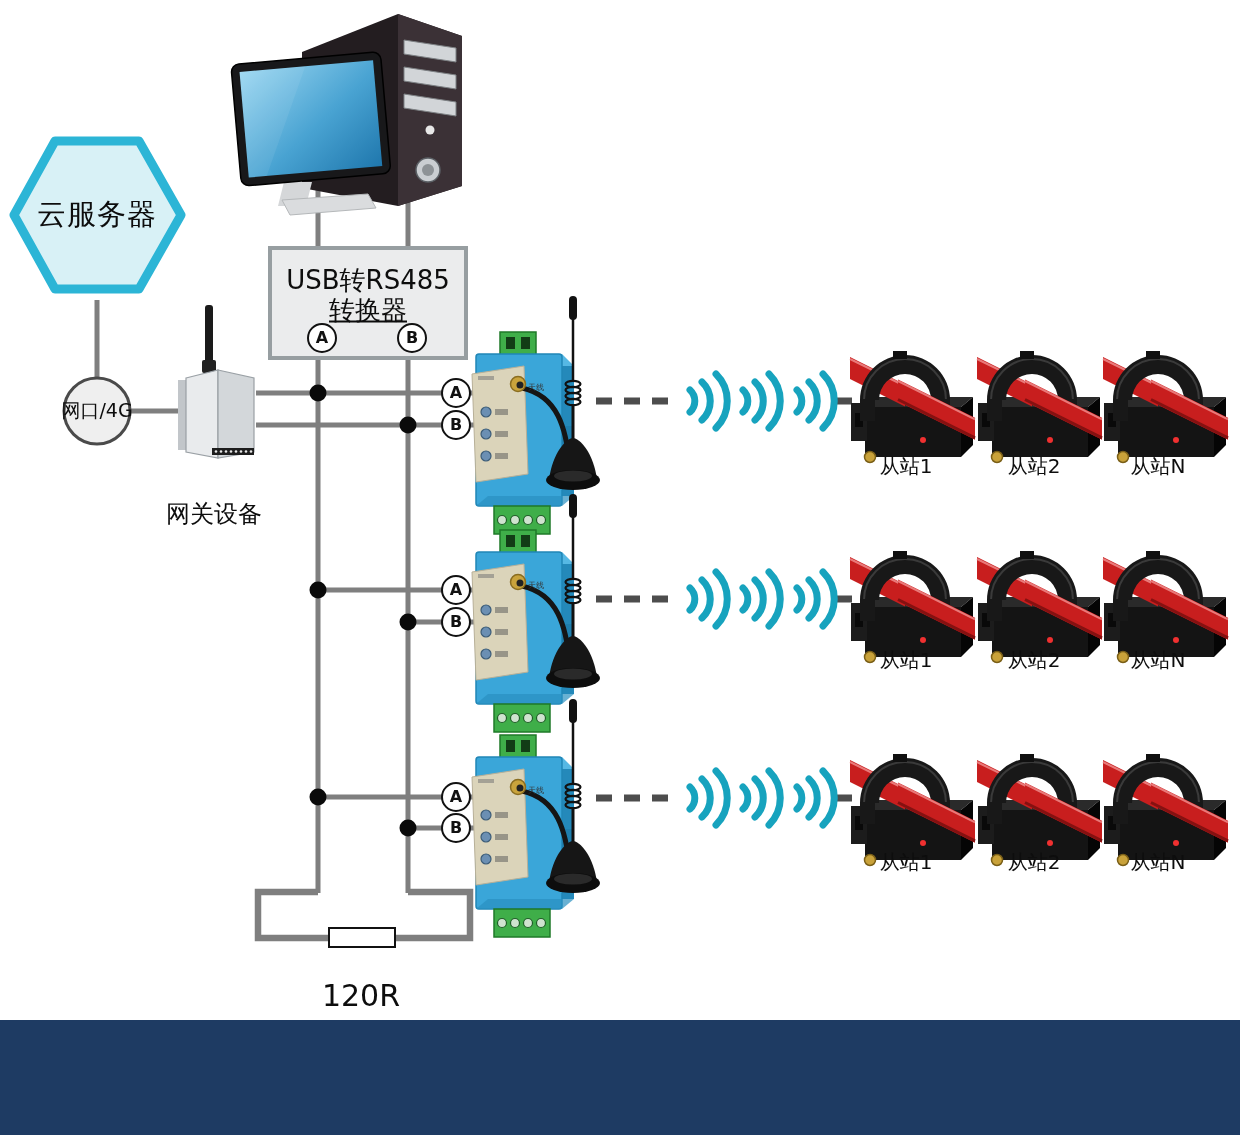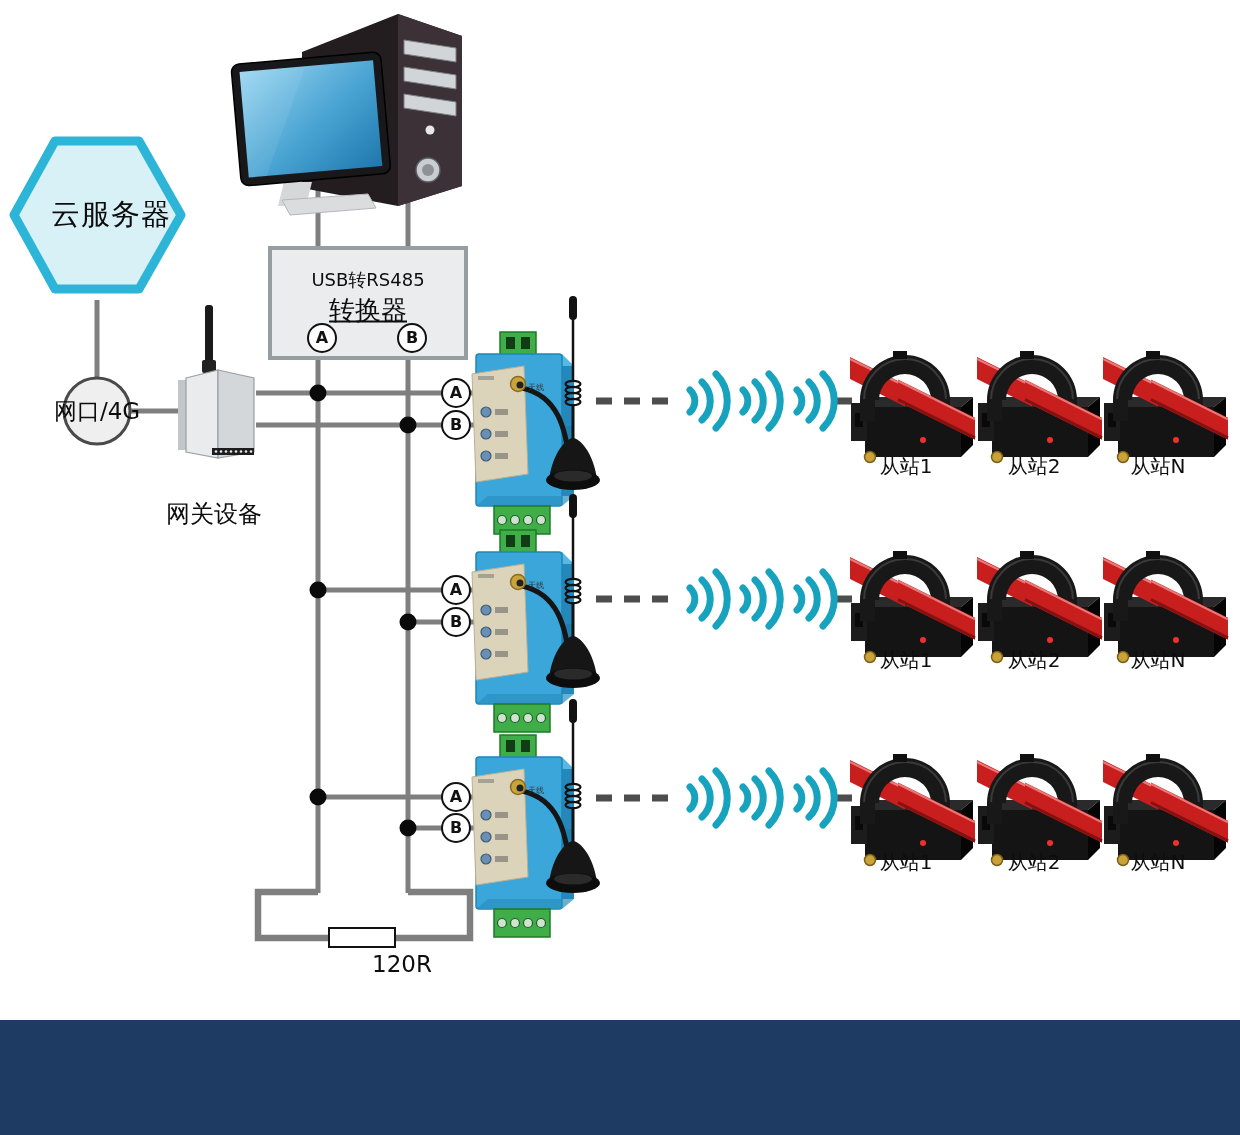--- a/index.html
+++ b/index.html
@@ -195,26 +195,26 @@
         <use href="#ctg" transform="translate(1106,345)"></use>
     <use href="#ctg" transform="translate(853,545)"></use>
         <use href="#ctg" transform="translate(980,545)"></use>
         <use href="#ctg" transform="translate(1106,545)"></use>
     <use href="#ctg" transform="translate(853,748)"></use>
         <use href="#ctg" transform="translate(980,748)"></use>
         <use href="#ctg" transform="translate(1106,748)"></use>
   </g>
 </svg>
 
-<div class="lbl" style="left:111px;top:215px;font-size:29px;letter-spacing:1px;">云服务器</div>
-<div class="lbl" style="left:97px;top:411px;font-size:23px;">网口/4G</div>
+<div class="lbl" style="left:97px;top:215px;font-size:29px;letter-spacing:1px;">云服务器</div>
+<div class="lbl" style="left:97px;top:411px;font-size:19px;">网口/4G</div>
 <div class="lbl" style="left:214px;top:482px;font-size:24px;margin-top:32px;">网关设备</div>
 
 <div class="usbbox">
-  <div class="lbl" style="left:96px;top:30px;font-size:18px;">USB转RS485</div>
+  <div class="lbl" style="left:96px;top:30px;font-size:26px;">USB转RS485</div>
   <div class="lbl" style="left:96px;top:60px;font-size:26px;text-decoration:underline;">转换器</div>
   <span class="term" style="left:50px;top:88px;">A</span>
   <span class="term" style="left:140px;top:88px;">B</span>
 </div>
 
 <span class="term" style="left:456px;top:393px;">A</span>
 <span class="term" style="left:456px;top:425px;">B</span>
 <span class="term" style="left:456px;top:590px;">A</span>
 <span class="term" style="left:456px;top:622px;">B</span>
 <span class="term" style="left:456px;top:797px;">A</span>
@@ -224,21 +224,21 @@
 <div class="lbl" style="left:1034px;top:466px;font-size:20px;">从站2</div>
 <div class="lbl" style="left:1158px;top:466px;font-size:20px;">从站N</div>
 <div class="lbl" style="left:906px;top:660px;font-size:20px;">从站1</div>
 <div class="lbl" style="left:1034px;top:660px;font-size:20px;">从站2</div>
 <div class="lbl" style="left:1158px;top:660px;font-size:20px;">从站N</div>
 <div class="lbl" style="left:906px;top:862px;font-size:20px;">从站1</div>
 <div class="lbl" style="left:1034px;top:862px;font-size:20px;">从站2</div>
 <div class="lbl" style="left:1158px;top:862px;font-size:20px;">从站N</div>
 
 <div class="resistor"></div>
-<div class="lbl" style="left:361px;top:964px;font-size:23px;margin-left:41px;">120R</div>
+<div class="lbl" style="left:361px;top:995px;font-size:30px;">120R</div>
 
 <div class="banner">
   
   
   
   
 </div>
 
 </div>
 

